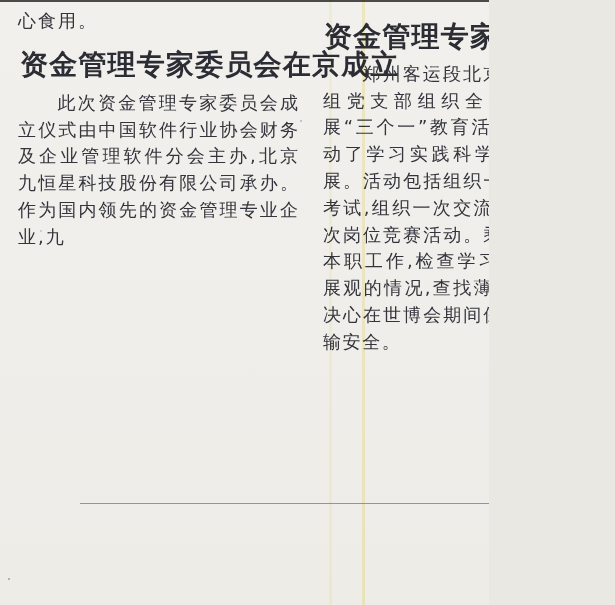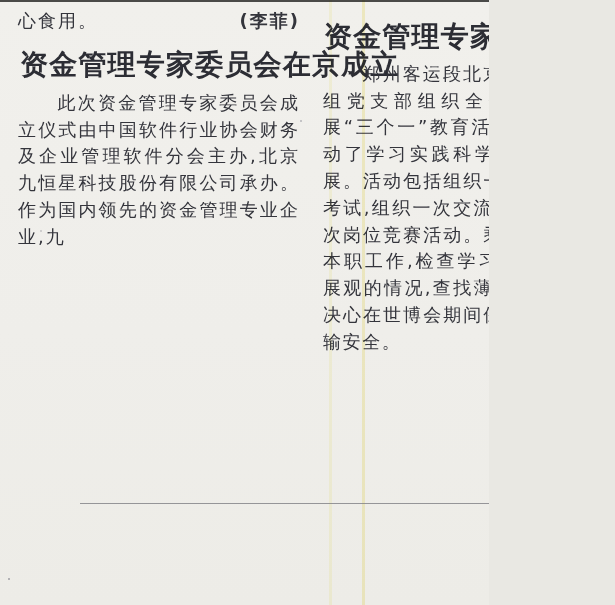--- a/index.html
+++ b/index.html
@@ -88,21 +88,20 @@
 <body>
 
 <div class="page">
 
   <div class="top-rule"></div>
 
   <div class="col col-left">
 
     <div class="tail-row">
       <span>心食用。</span>
-      <span class="byline">(李菲)</span>
     </div>
 
     <h1 class="headline">资金管理专家委员会在京成立</h1>
 
 
     <p class="para">此次资金管理专家委员会成立仪式由中国软件行业协会财务及企业管理软件分会主办,北京九恒星科技股份有限公司承办。作为国内领先的资金管理专业企业,九</p>
 
   </div>
 
   <div class="col col-right">

